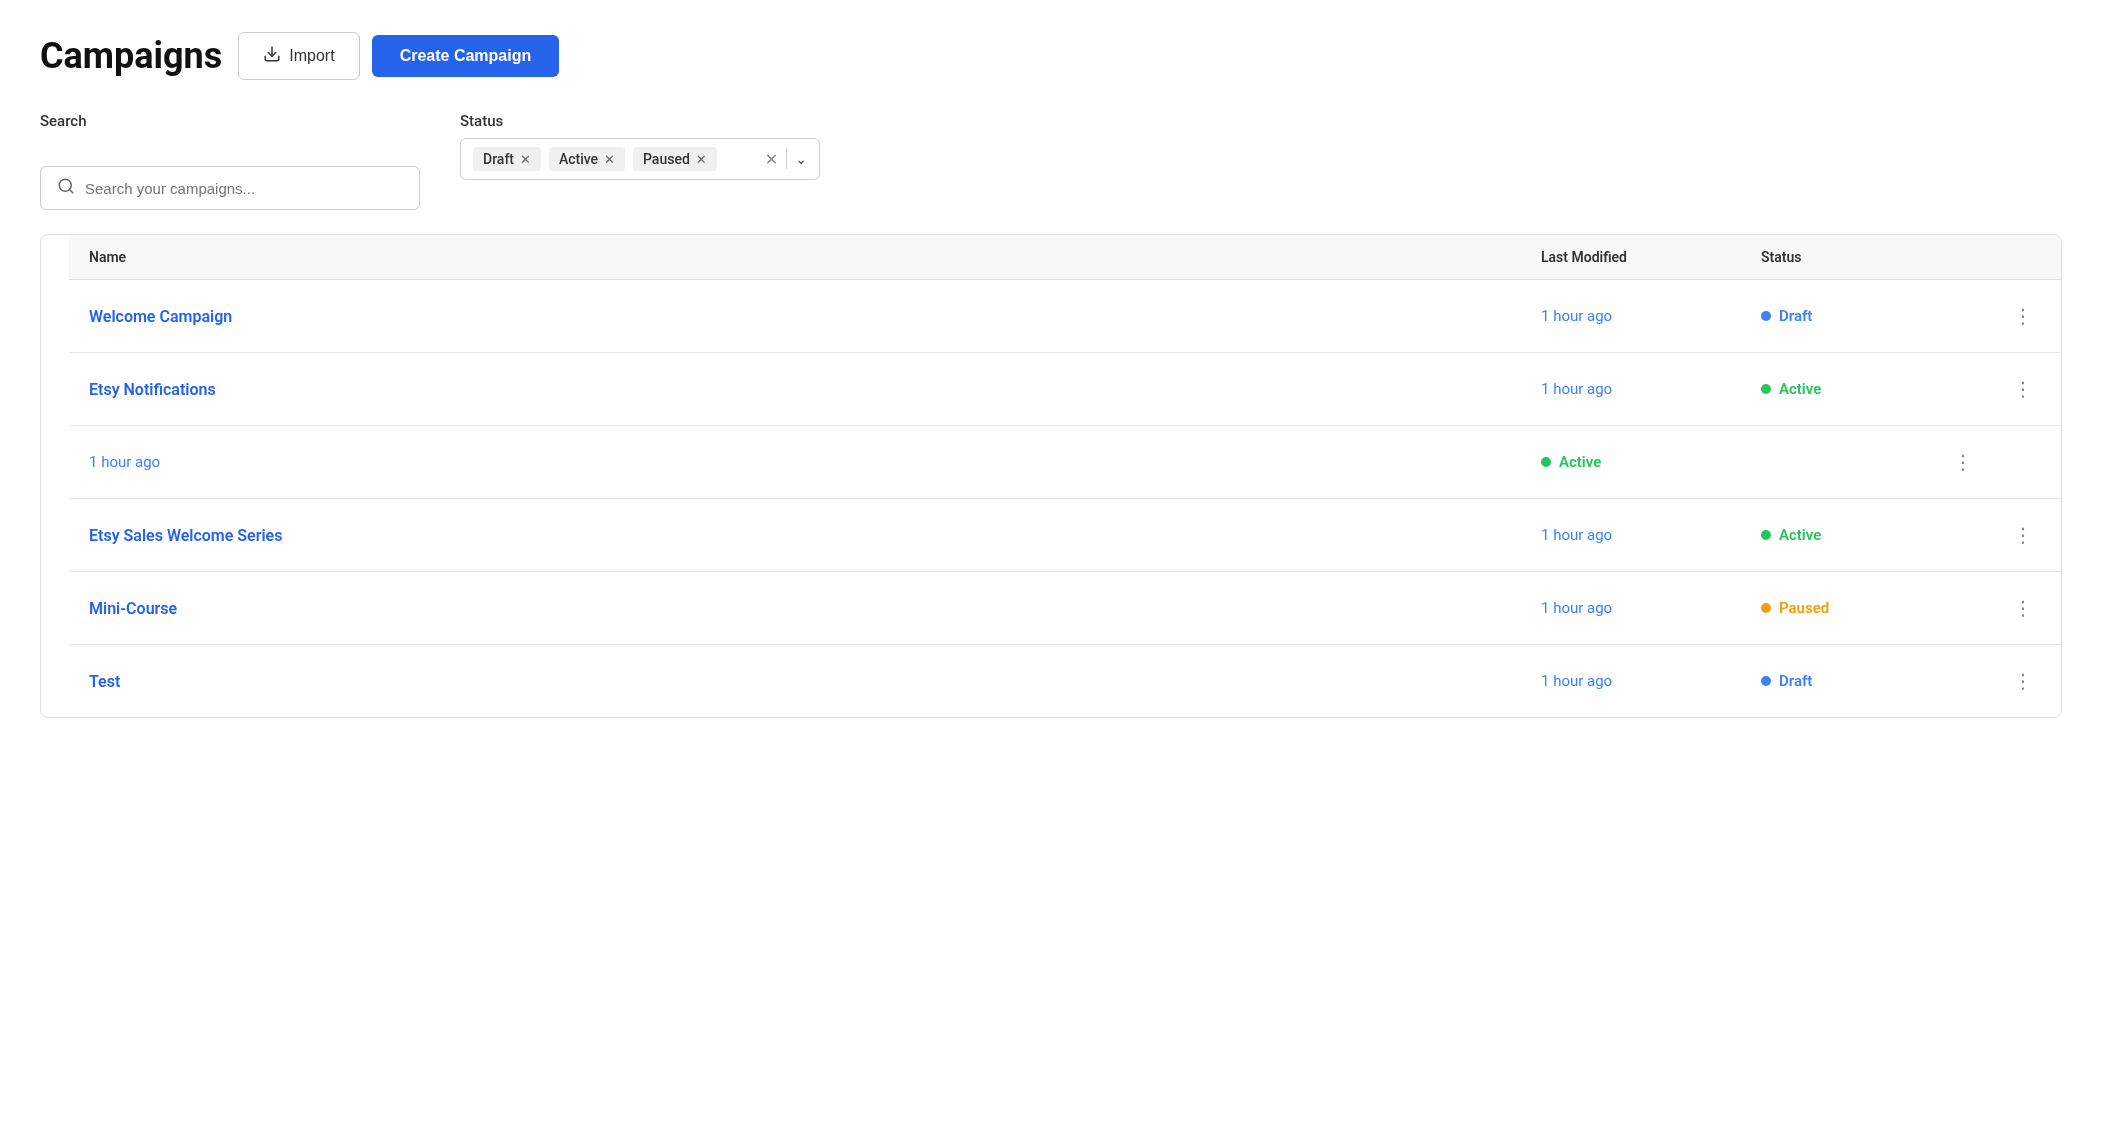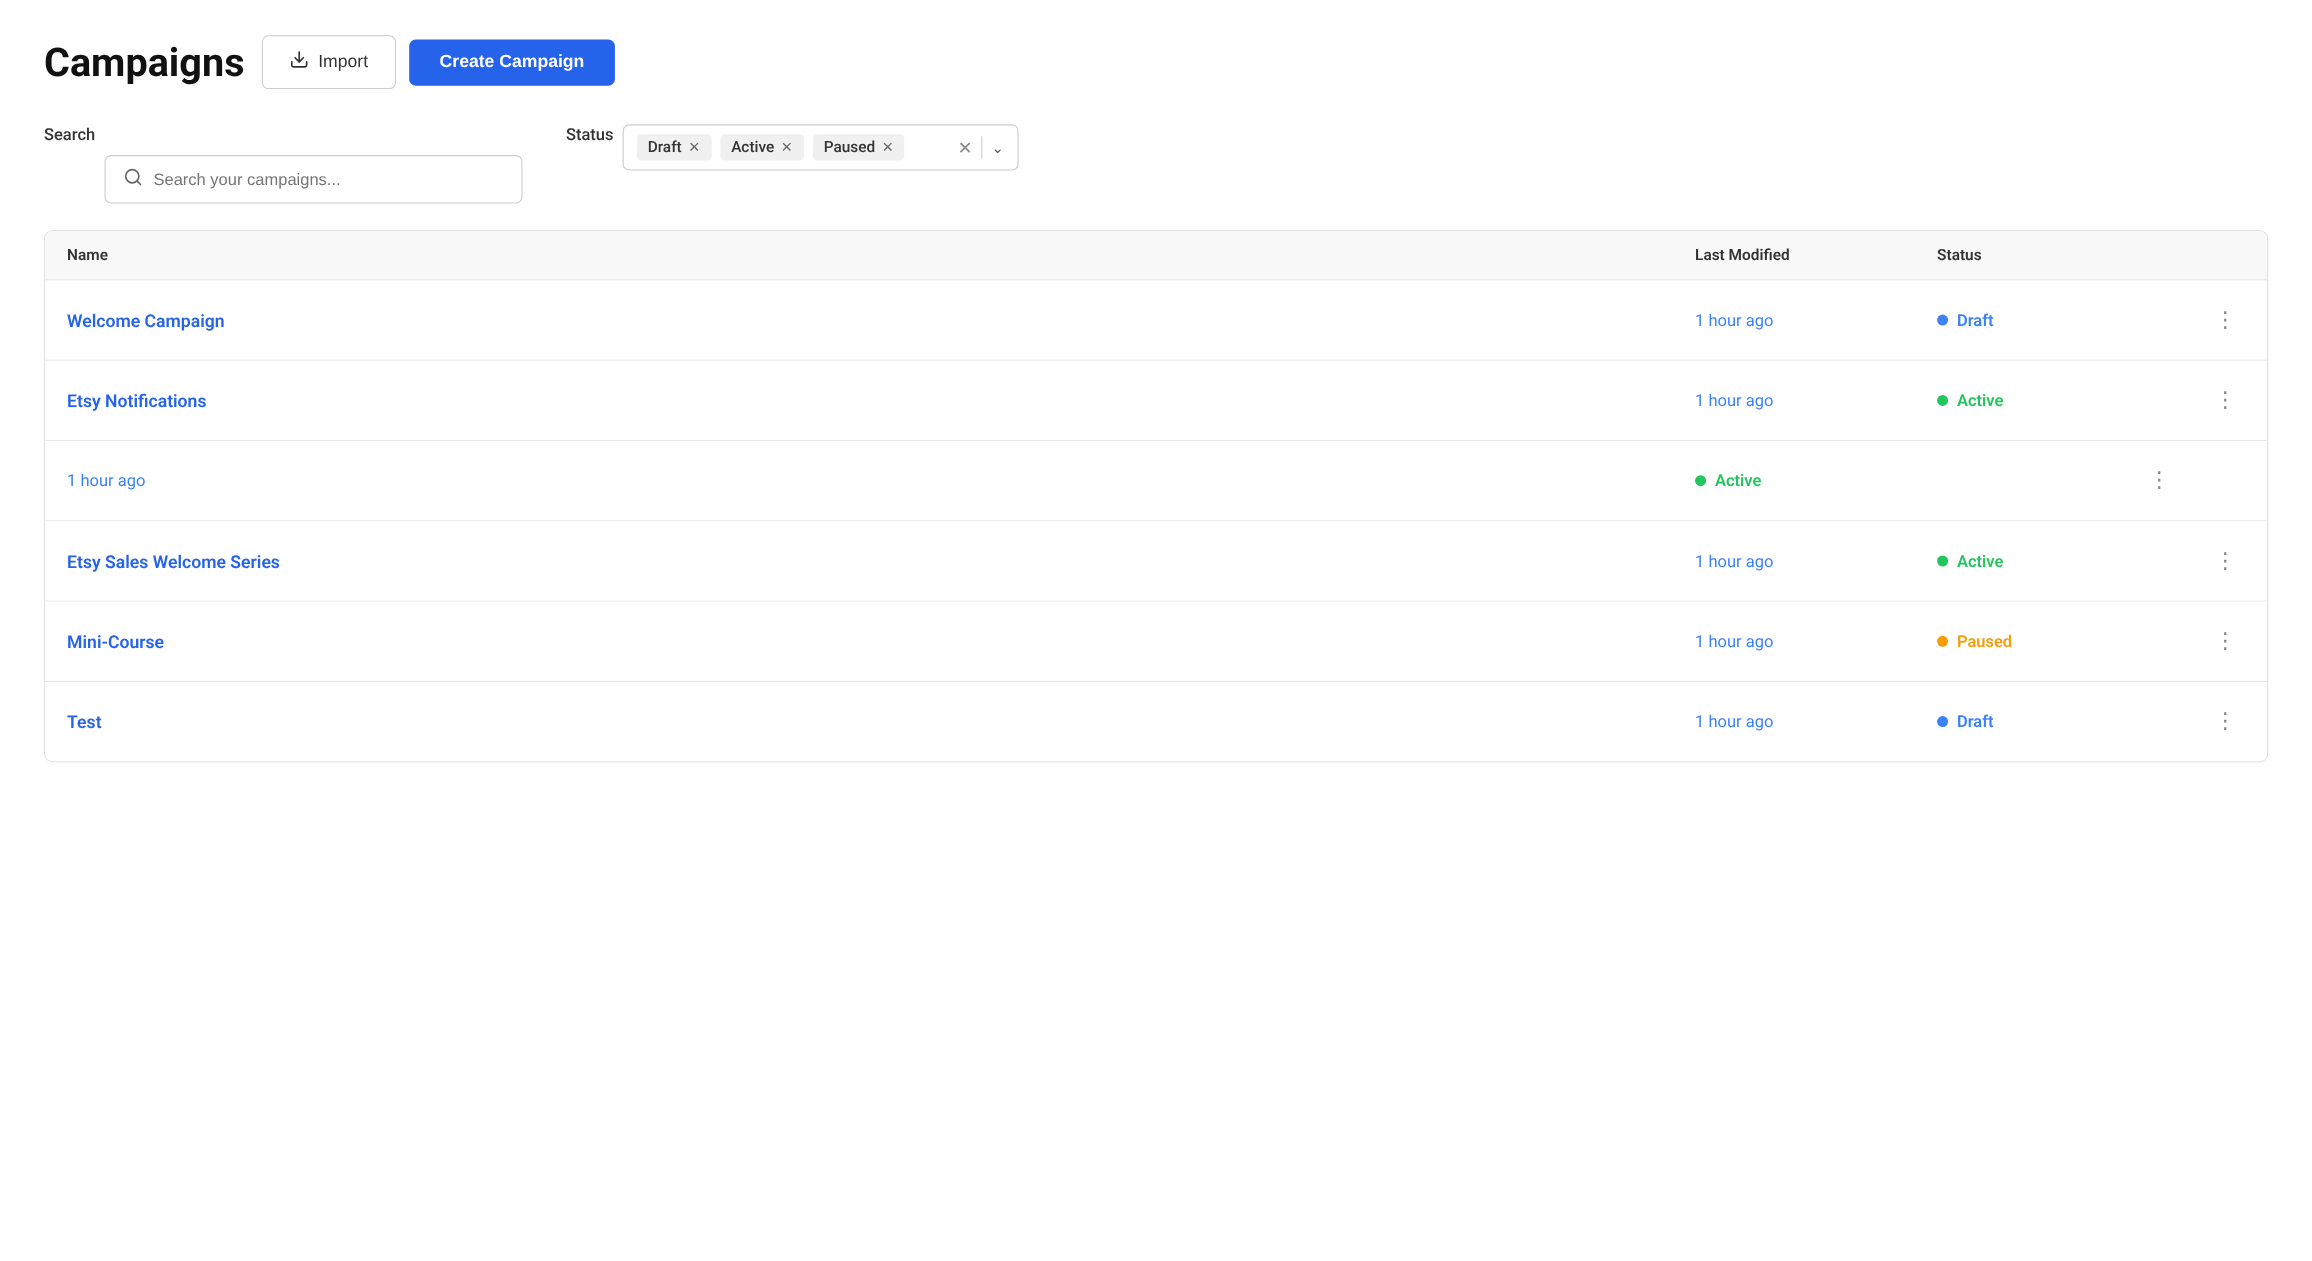--- a/index.html
+++ b/index.html
@@ -62,21 +62,21 @@
 
     .filters-section {
       display: flex;
       gap: 40px;
       margin-bottom: 24px;
       align-items: flex-start;
     }
 
     .filter-group {
       display: flex;
-      flex-direction: row;
+      flex-direction: column;
       gap: 8px;
     }
 
     .filter-label {
       font-size: 15px;
       font-weight: 500;
       color: #333333;
     }
 
     .search-wrapper {
@@ -155,20 +155,21 @@
       height: 20px;
       background: #cccccc;
       flex-shrink: 0;
     }
 
     .table {
       width: 100%;
       border: 1.5px solid #e0e0e0;
       border-radius: 8px;
       overflow: hidden;
+      padding-left: 28px;
     }
 
     .table-header {
       display: grid;
       grid-template-columns: 1fr 220px 220px 60px;
       padding: 14px 20px;
       background: #f8f8f8;
       border-bottom: 1.5px solid #e0e0e0;
     }
 

